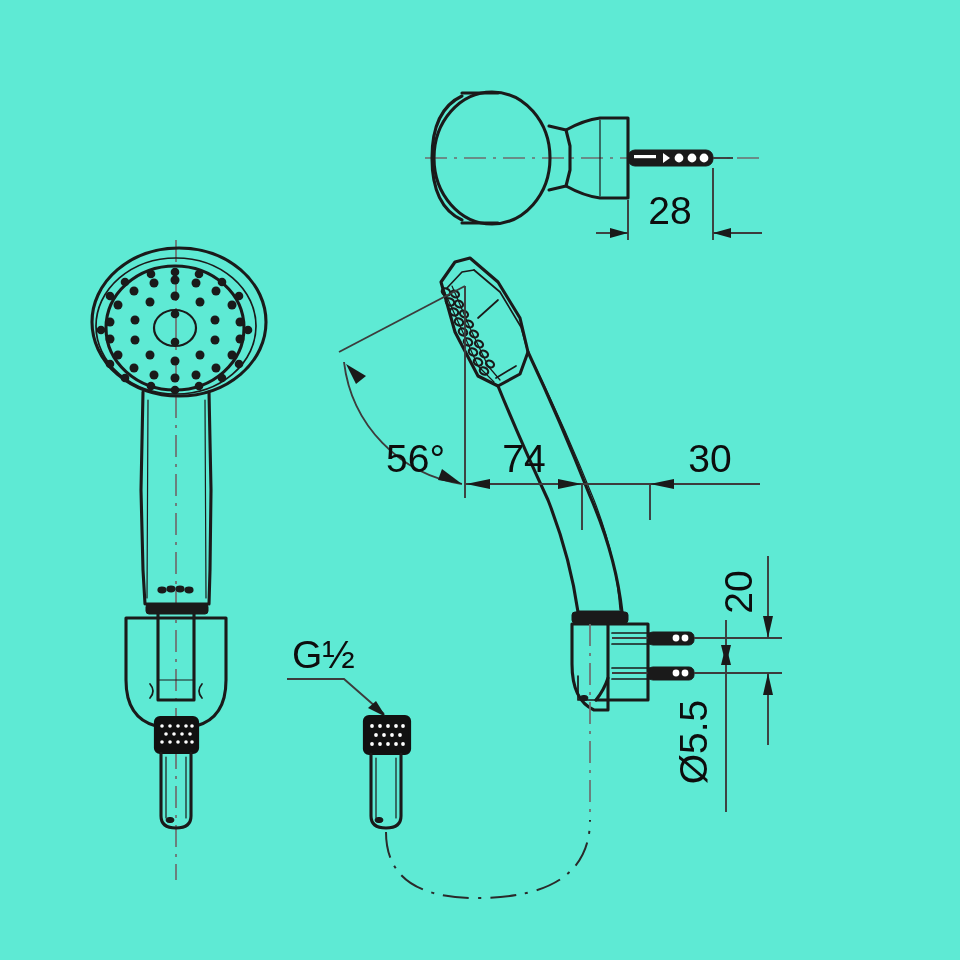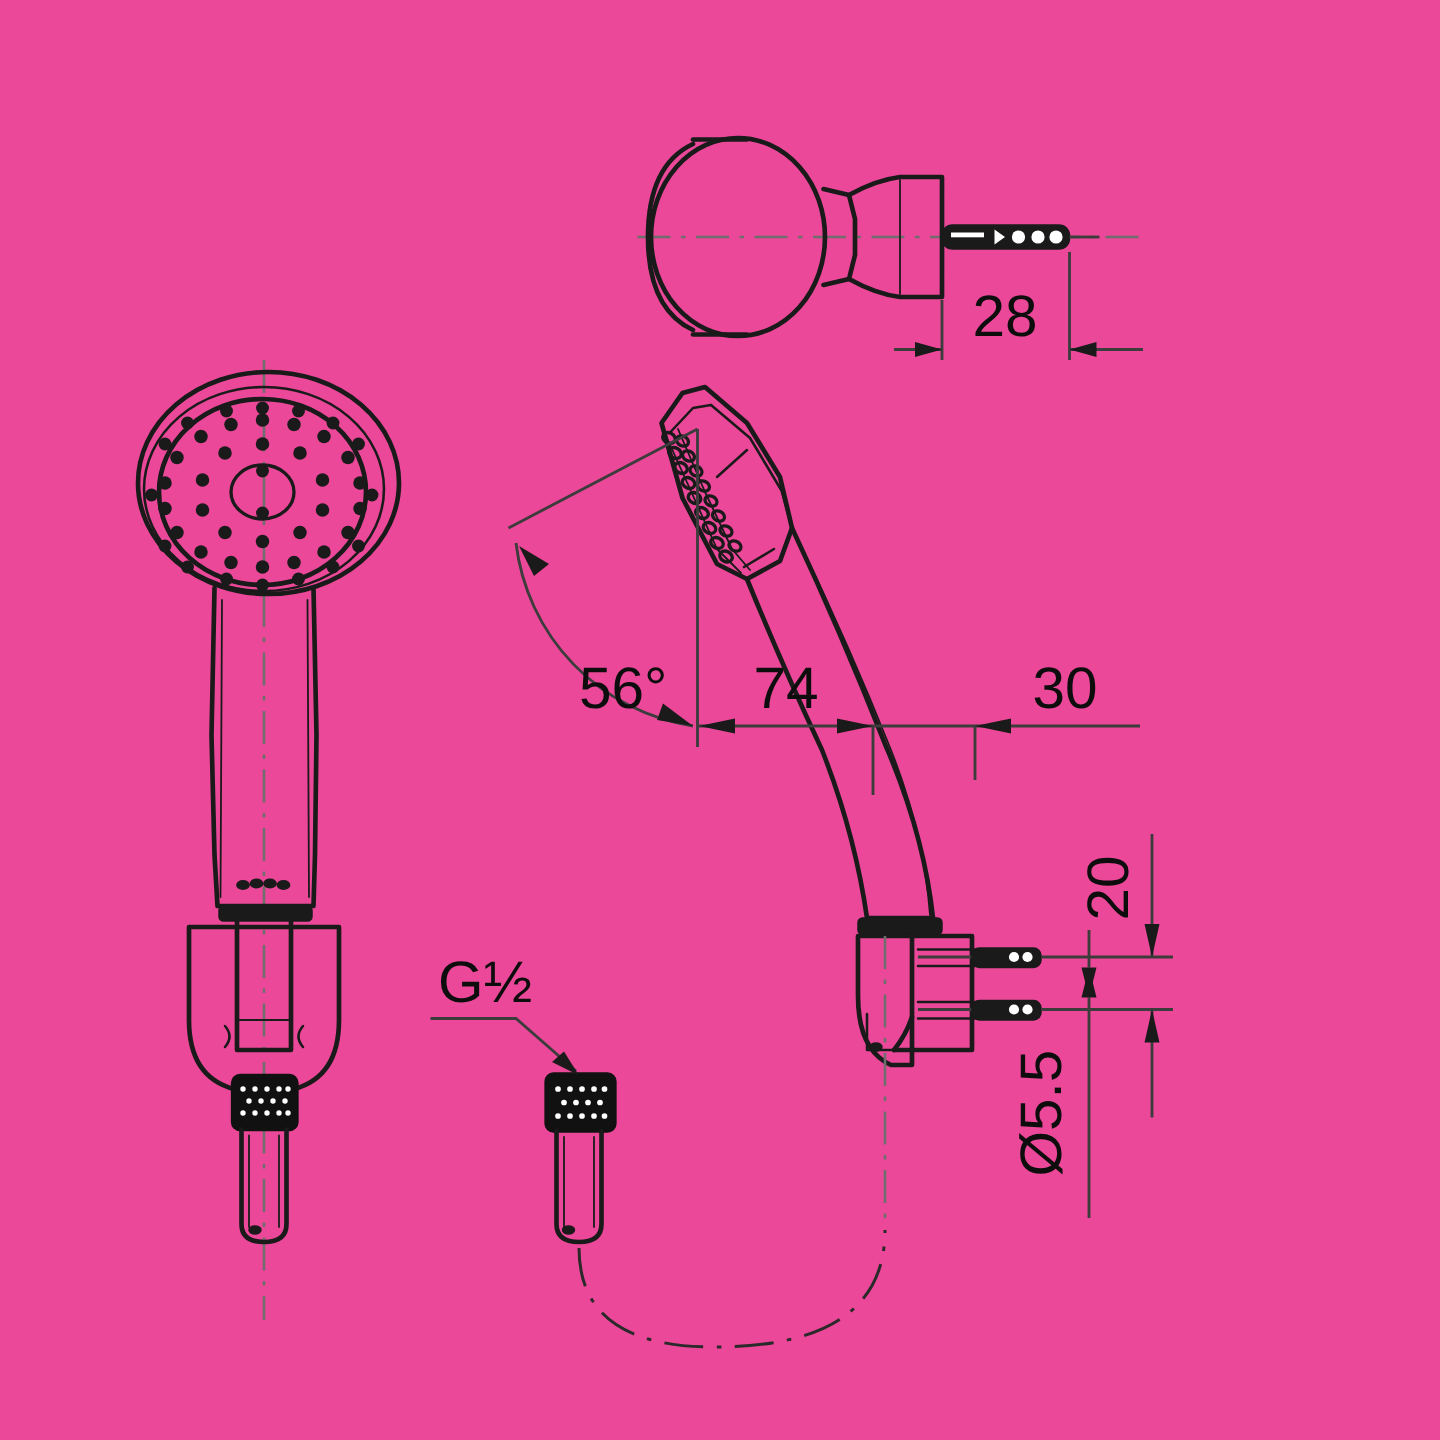--- a/index.html
+++ b/index.html
@@ -11,21 +11,21 @@
   body {
     width: 960px;
     height: 960px;
     font-family: "Liberation Sans", sans-serif;
     overflow: hidden;
   }
   #drawing-root {
     position: relative;
     width: 960px;
     height: 960px;
-    background: #ec4899;
+    background: #5eead4;
   }
   svg#drawing-canvas {
     display: block;
     width: 960px;
     height: 960px;
   }
   .outline {
     fill: none;
     stroke: #1a1a1a;
     stroke-width: 3.1;

